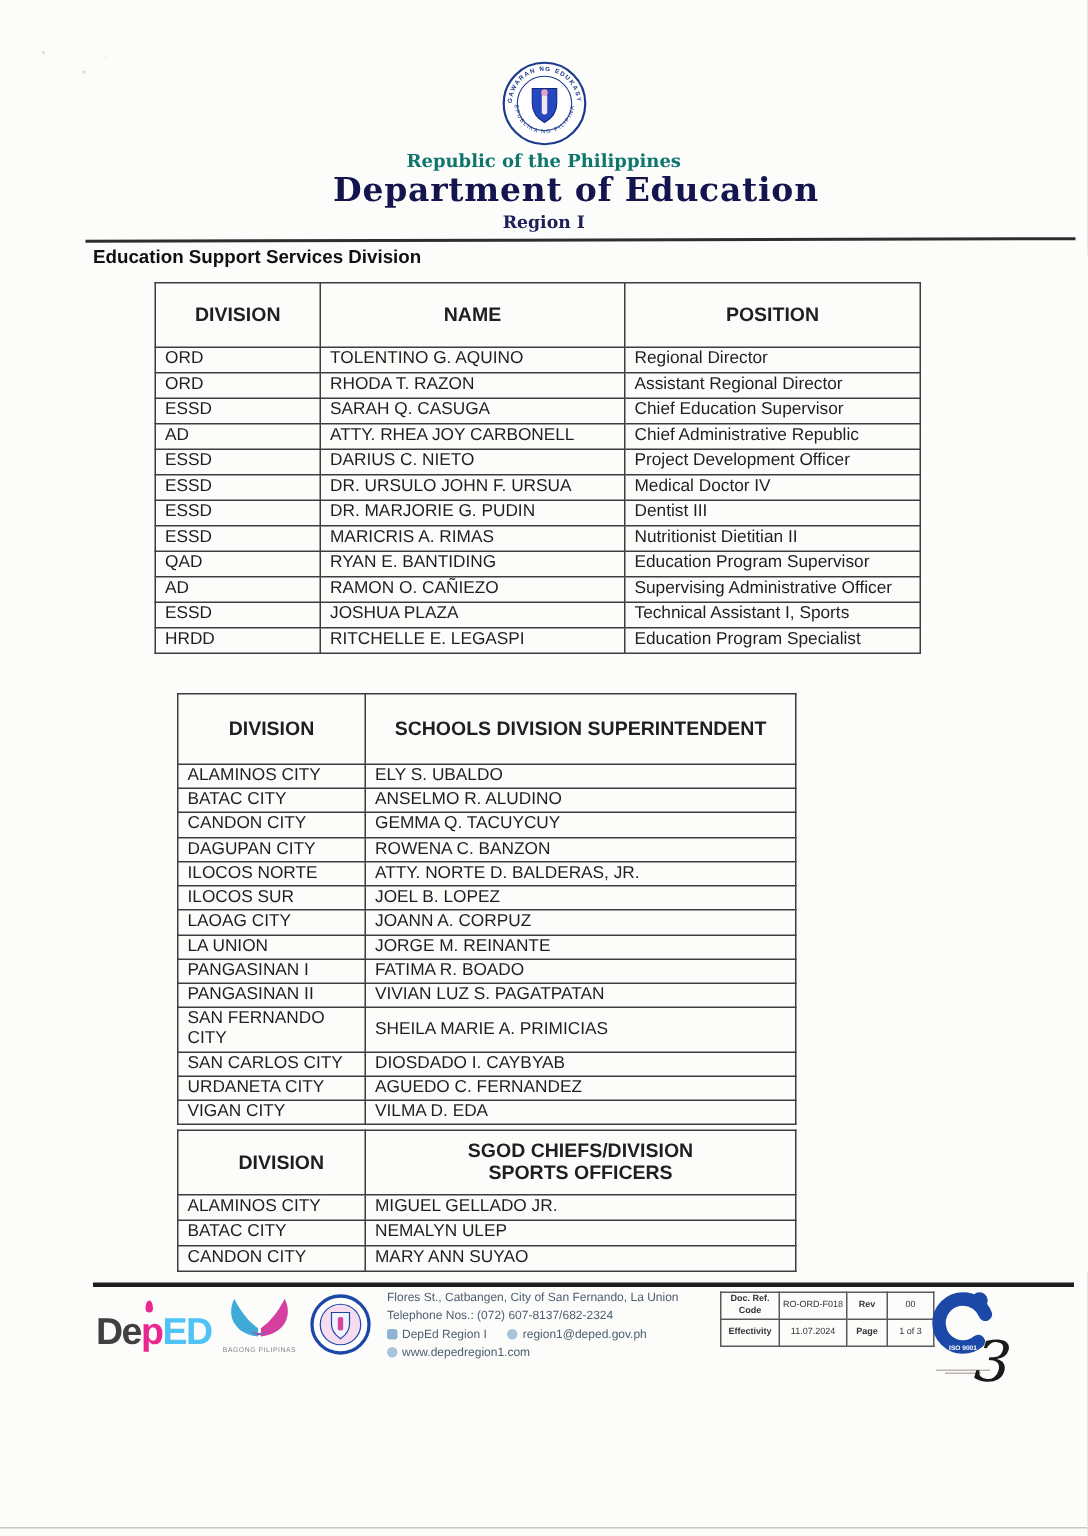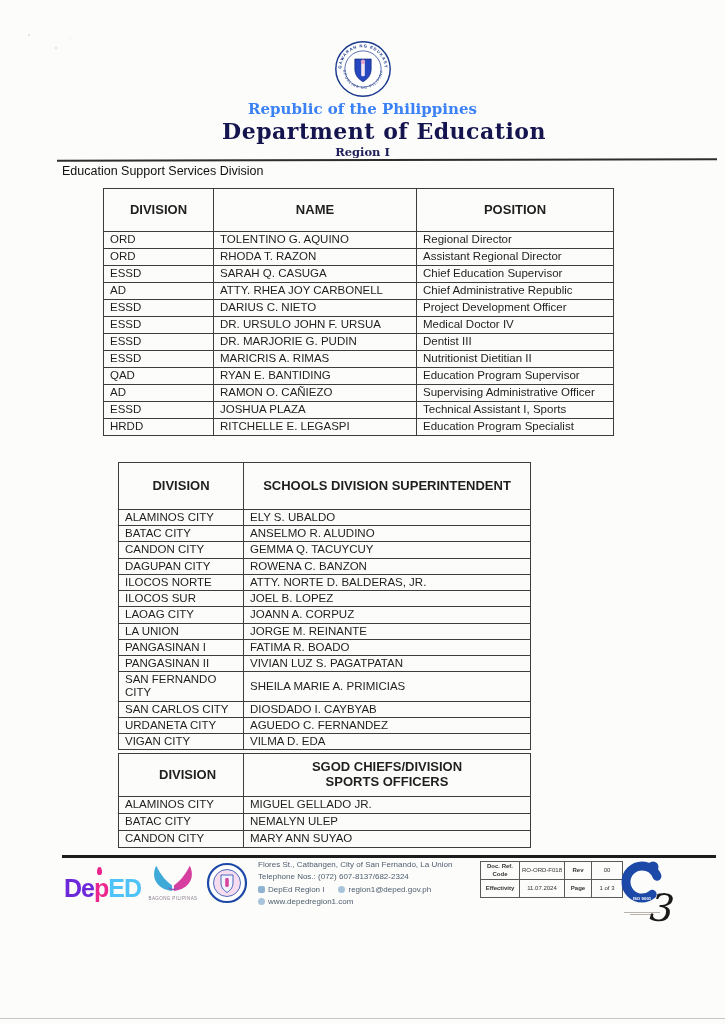--- a/index.html
+++ b/index.html
@@ -4,25 +4,25 @@
 <style>
   html,body { margin:0; padding:0; background:#d9d9d7; }
   .page {
     position:relative; width:725px; height:1024px; margin:0 auto;
     background:#fcfcfa; overflow:hidden;
     font-family:"Liberation Sans", sans-serif; color:#222;
   }
   
   .header { position:absolute; top:40px; left:0; width:100%; text-align:center; }
   .seal-wrap { height:58px; }
-  .rep-line  { font-family:"DejaVu Serif", serif; font-weight:bold; font-size:15px; color:#3b82f6; margin-top:2px; }
+  .rep-line  { font-family:"DejaVu Serif", serif; font-weight:bold; font-size:12px; color:#0f766e; margin-top:2px; }
   .dept-line { font-family:"DejaVu Serif", serif; font-weight:bold; font-size:22px;  color:#14144f; margin-top:0; letter-spacing:.5px;padding-left:43px; }
   .region-line { font-family:"DejaVu Serif", serif; font-weight:bold; font-size:11.5px; color:#20205a; margin-top:1px; }
   .header-rule { position:absolute; left:57px; top:159px; width:660px; height:2px; background:#2e2e2e; transform:rotate(-.15deg); }
-  .section-title { position:absolute; left:62px; top:164px; font-size:12.5px; font-weight:normal; color:#101010; }
+  .section-title { position:absolute; left:62px; top:164px; font-size:12.5px; font-weight:bold; color:#101010; }
 
   
   table.tbl { position:absolute; border-collapse:collapse; table-layout:fixed; }
   .tbl th, .tbl td {
     border:1px solid #3d3d3d; color:#1f1f1f;
     font-size:11.5px; line-height:1.15; padding:1px 6px;
     overflow:hidden; text-align:left; vertical-align:middle;
   }
   .tbl th { font-weight:bold; text-align:center; font-size:13px; }
   #t1 { left:103px; top:188px; width:510px; }
@@ -31,21 +31,21 @@
   #t2 { left:118px; top:462px; width:412px; }
   #t2 th { height:44px; }
   #t2 td { height:13px; }
   #t3 { left:118px; top:753px; width:412px; }
   #t3 th { height:40px; padding:1px 40px; }
   #t3 td { height:14px; }
 
   
   .footer-rule { position:absolute; left:62px; top:855px; width:654px; height:3px; background:#1d1d1d; }
   .deped-logo { position:absolute; left:64px; top:874px; font-size:25px; font-weight:bold; letter-spacing:-1px; }
-  .dl-pink { color:#6d28d9; } .dl-blue { color:#4fc3f7; }
+  .dl-pink { color:#404040; } .dl-blue { color:#4fc3f7; }
   .dl-p { position:relative; color:#ec268f; }
   .flame { position:absolute; left:3px; top:-7px; width:5px; height:8px; background:#ec268f;
            border-radius:50% 50% 50% 50% / 65% 65% 35% 35%; }
   .bagong { position:absolute; left:142px; top:862px; width:62px; text-align:center; }
   .bagong-caption { font-size:4.5px; color:#8a7f8f; letter-spacing:.4px; margin-top:-2px; }
   .fseal { position:absolute; left:206px; top:862px; }
   .contact { position:absolute; left:258px; top:859px; width:220px; font-size:8px; line-height:1.55; color:#4d5d6e; }
   .mini-icon { display:inline-block; width:7px; height:7px; border-radius:2px; background:#8fb3d2; margin-right:3px; vertical-align:-1px; }
   .mini-round { border-radius:50%; background:#a8c4da; }
   .contact .gap { display:inline-block; width:14px; }

